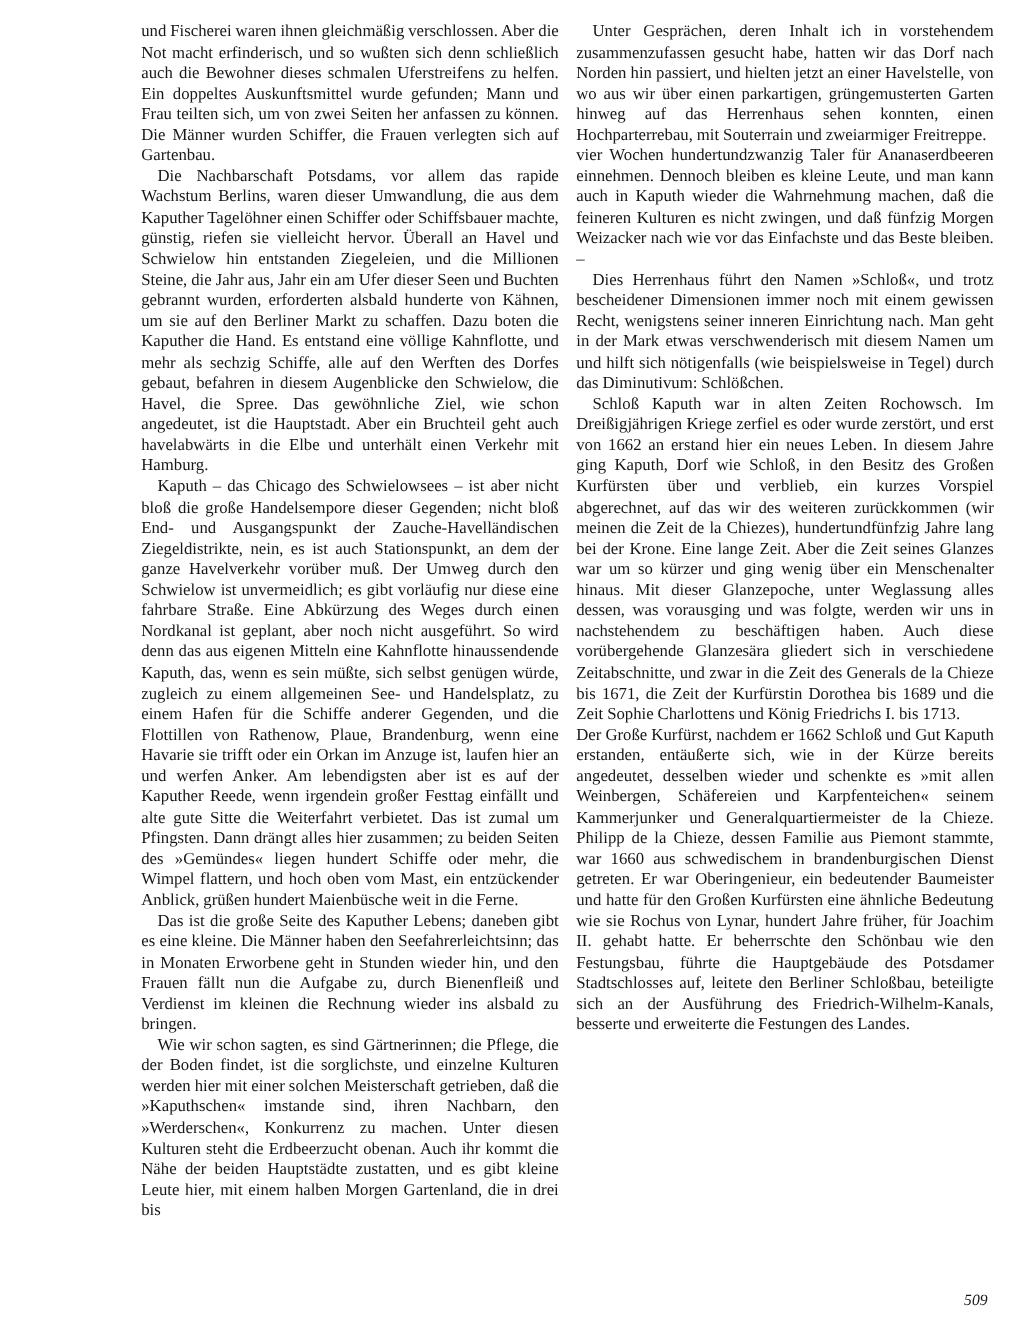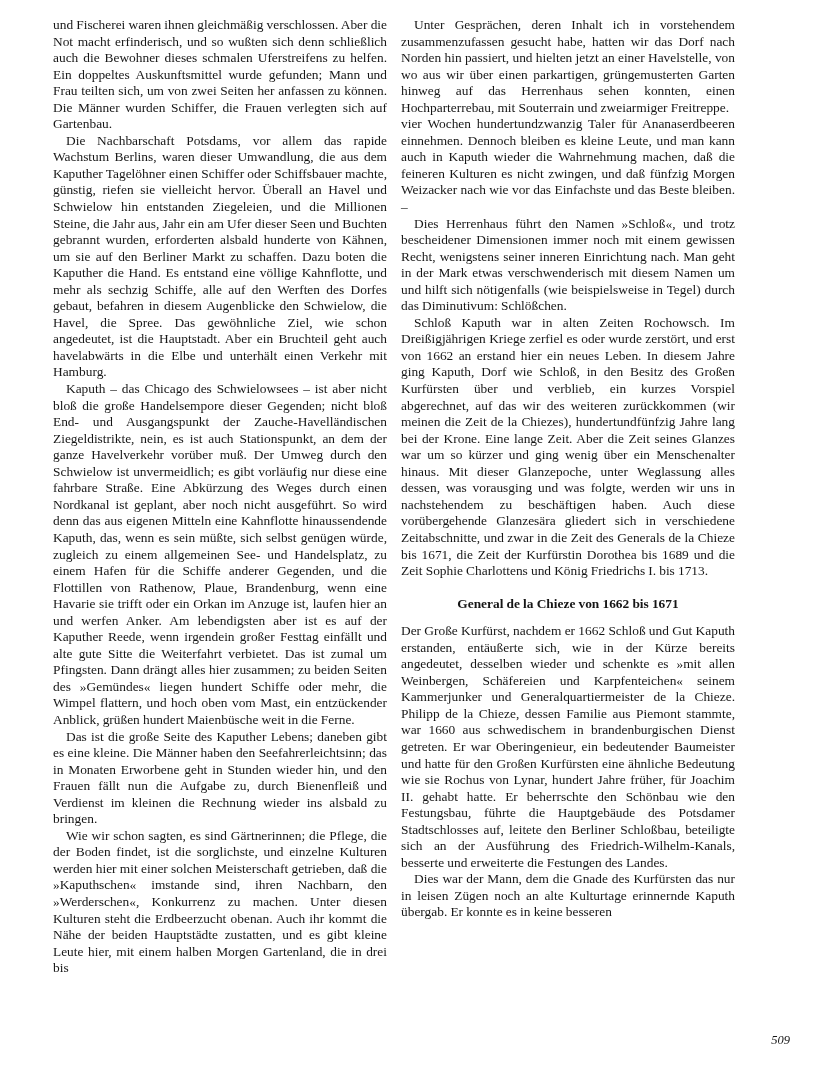--- a/index.html
+++ b/index.html
@@ -8,21 +8,21 @@
     width: 819px;
     height: 1065px;
     font-family: "Liberation Serif", "DejaVu Serif", serif;
     color: #161616;
     overflow: hidden;
   }
   .page {
     position: relative;
     width: 819px;
     height: 1065px;
-    padding: 17px 24px 0 53px;
+    padding: 17px 24px 0 113px;
     background: #ffffff;
   }
   .columns {
     display: flex;
     gap: 14px;
   }
   .column {
     width: 334px;
     font-size: 13.4px;
     line-height: 16.55px;
@@ -62,21 +62,19 @@
       <p class="para indent">Kaputh – das Chicago des Schwielowsees – ist aber nicht bloß die große Handelsempore dieser Gegenden; nicht bloß End- und Ausgangspunkt der Zauche-Havelländischen Ziegeldistrikte, nein, es ist auch Stationspunkt, an dem der ganze Havelverkehr vorüber muß. Der Umweg durch den Schwielow ist unvermeidlich; es gibt vorläufig nur diese eine fahrbare Straße. Eine Abkürzung des Weges durch einen Nordkanal ist geplant, aber noch nicht ausgeführt. So wird denn das aus eigenen Mitteln eine Kahnflotte hinaussendende Kaputh, das, wenn es sein müßte, sich selbst genügen würde, zugleich zu einem allgemeinen See- und Handelsplatz, zu einem Hafen für die Schiffe anderer Gegenden, und die Flottillen von Rathenow, Plaue, Brandenburg, wenn eine Havarie sie trifft oder ein Orkan im Anzuge ist, laufen hier an und werfen Anker. Am lebendigsten aber ist es auf der Kaputher Reede, wenn irgendein großer Festtag einfällt und alte gute Sitte die Weiterfahrt verbietet. Das ist zumal um Pfingsten. Dann drängt alles hier zusammen; zu beiden Seiten des »Gemündes« liegen hundert Schiffe oder mehr, die Wimpel flattern, und hoch oben vom Mast, ein entzückender Anblick, grüßen hundert Maienbüsche weit in die Ferne.</p>
       <p class="para indent">Das ist die große Seite des Kaputher Lebens; daneben gibt es eine kleine. Die Männer haben den Seefahrerleichtsinn; das in Monaten Erworbene geht in Stunden wieder hin, und den Frauen fällt nun die Aufgabe zu, durch Bienenfleiß und Verdienst im kleinen die Rechnung wieder ins alsbald zu bringen.</p>
       <p class="para indent">Wie wir schon sagten, es sind Gärtnerinnen; die Pflege, die der Boden findet, ist die sorglichste, und einzelne Kulturen werden hier mit einer solchen Meisterschaft getrieben, daß die »Kaputhschen« imstande sind, ihren Nachbarn, den »Werderschen«, Konkurrenz zu machen. Unter diesen Kulturen steht die Erdbeerzucht obenan. Auch ihr kommt die Nähe der beiden Hauptstädte zustatten, und es gibt kleine Leute hier, mit einem halben Morgen Gartenland, die in drei bis</p>
     </div>
 
     <div class="column">
       <p class="para indent">Unter Gesprächen, deren Inhalt ich in vorstehendem zusammenzufassen gesucht habe, hatten wir das Dorf nach Norden hin passiert, und hielten jetzt an einer Havelstelle, von wo aus wir über einen parkartigen, grüngemusterten Garten hinweg auf das Herrenhaus sehen konnten, einen Hochparterrebau, mit Souterrain und zweiarmiger Freitreppe.</p>
       <p class="para">vier Wochen hundertundzwanzig Taler für Ananaserdbeeren einnehmen. Dennoch bleiben es kleine Leute, und man kann auch in Kaputh wieder die Wahrnehmung machen, daß die feineren Kulturen es nicht zwingen, und daß fünfzig Morgen Weizacker nach wie vor das Einfachste und das Beste bleiben. –</p>
       <p class="para indent">Dies Herrenhaus führt den Namen »Schloß«, und trotz bescheidener Dimensionen immer noch mit einem gewissen Recht, wenigstens seiner inneren Einrichtung nach. Man geht in der Mark etwas verschwenderisch mit diesem Namen um und hilft sich nötigenfalls (wie beispielsweise in Tegel) durch das Diminutivum: Schlößchen.</p>
       <p class="para indent">Schloß Kaputh war in alten Zeiten Rochowsch. Im Dreißigjährigen Kriege zerfiel es oder wurde zerstört, und erst von 1662 an erstand hier ein neues Leben. In diesem Jahre ging Kaputh, Dorf wie Schloß, in den Besitz des Großen Kurfürsten über und verblieb, ein kurzes Vorspiel abgerechnet, auf das wir des weiteren zurückkommen (wir meinen die Zeit de la Chiezes), hundertundfünfzig Jahre lang bei der Krone. Eine lange Zeit. Aber die Zeit seines Glanzes war um so kürzer und ging wenig über ein Menschenalter hinaus. Mit dieser Glanzepoche, unter Weglassung alles dessen, was vorausging und was folgte, werden wir uns in nachstehendem zu beschäftigen haben. Auch diese vorübergehende Glanzesära gliedert sich in verschiedene Zeitabschnitte, und zwar in die Zeit des Generals de la Chieze bis 1671, die Zeit der Kurfürstin Dorothea bis 1689 und die Zeit Sophie Charlottens und König Friedrichs I. bis 1713.</p>
-      <h2 class="section-heading">General de la Chieze von 1662 bis 1671</h2>
       <p class="para">Der Große Kurfürst, nachdem er 1662 Schloß und Gut Kaputh erstanden, entäußerte sich, wie in der Kürze bereits angedeutet, desselben wieder und schenkte es »mit allen Weinbergen, Schäfereien und Karpfenteichen« seinem Kammerjunker und Generalquartiermeister de la Chieze. Philipp de la Chieze, dessen Familie aus Piemont stammte, war 1660 aus schwedischem in brandenburgischen Dienst getreten. Er war Oberingenieur, ein bedeutender Baumeister und hatte für den Großen Kurfürsten eine ähnliche Bedeutung wie sie Rochus von Lynar, hundert Jahre früher, für Joachim II. gehabt hatte. Er beherrschte den Schönbau wie den Festungsbau, führte die Hauptgebäude des Potsdamer Stadtschlosses auf, leitete den Berliner Schloßbau, beteiligte sich an der Ausführung des Friedrich-Wilhelm-Kanals, besserte und erweiterte die Festungen des Landes.</p>
-      <p class="para indent">Dies war der Mann, dem die Gnade des Kurfürsten das nur in leisen Zügen noch an alte Kulturtage erinnernde Kaputh übergab. Er konnte es in keine besseren</p>
     </div>
 
   </div>
 
   <div class="page-number">509</div>
 </div>
 
 </body></html>

